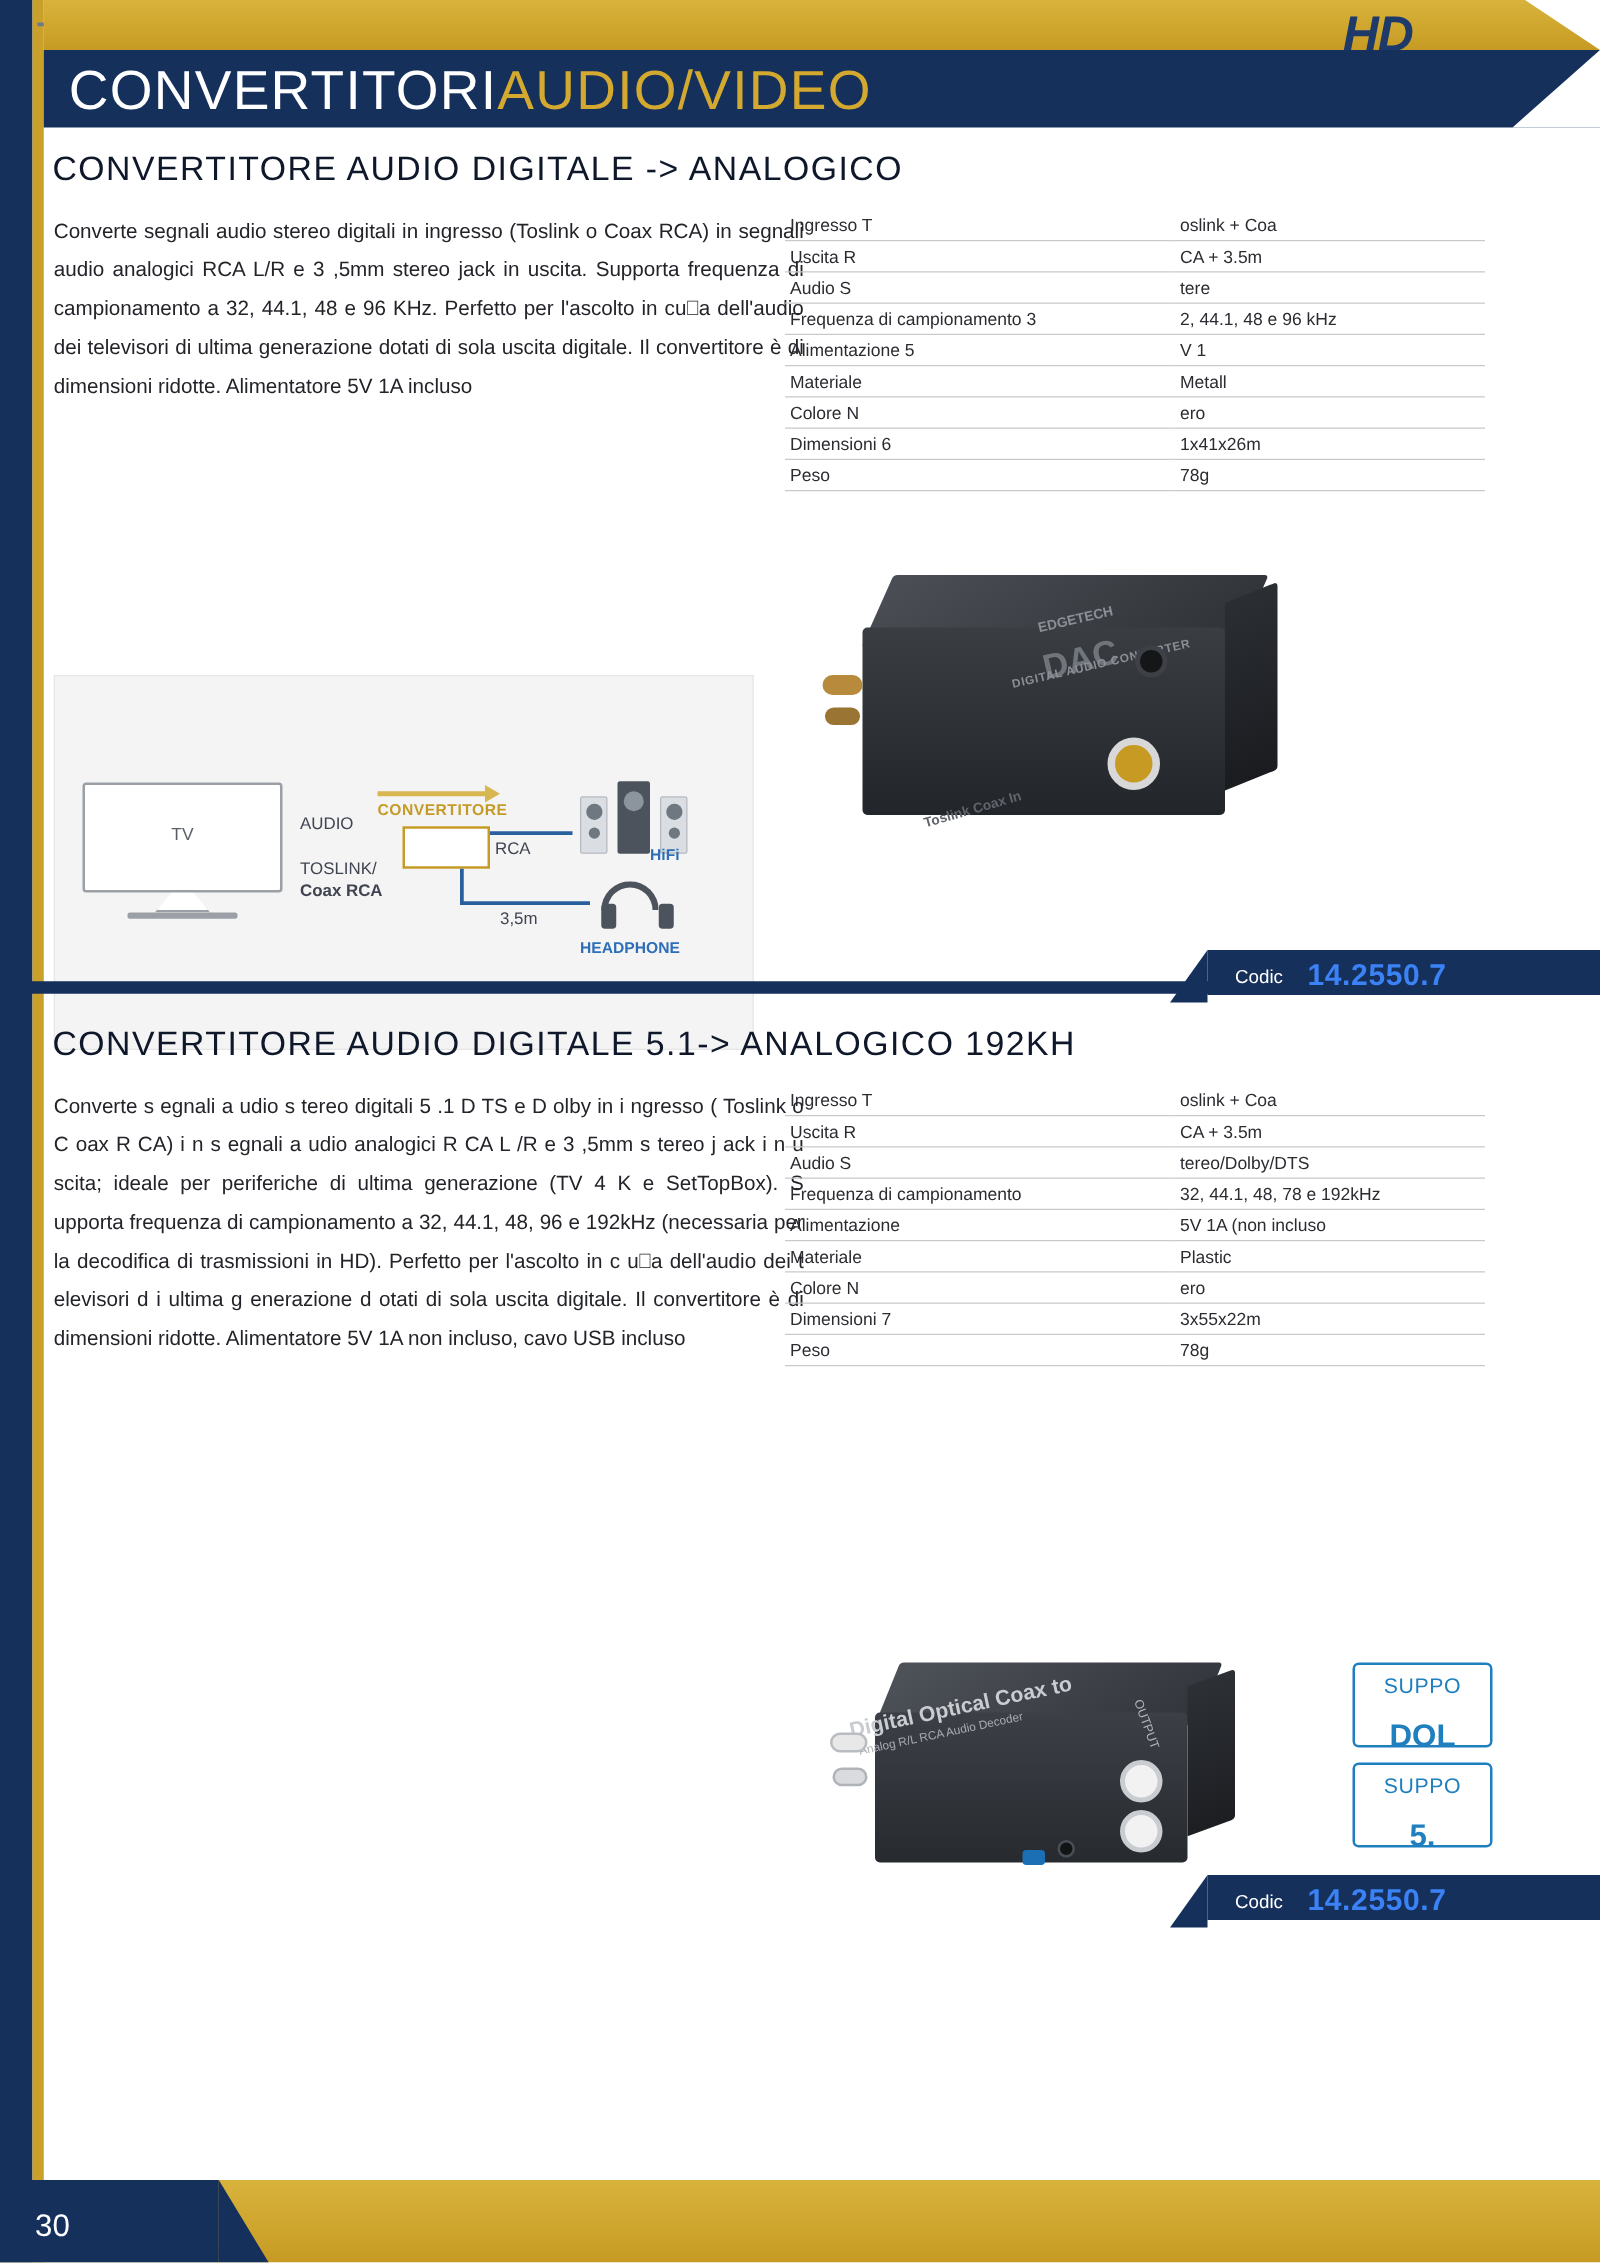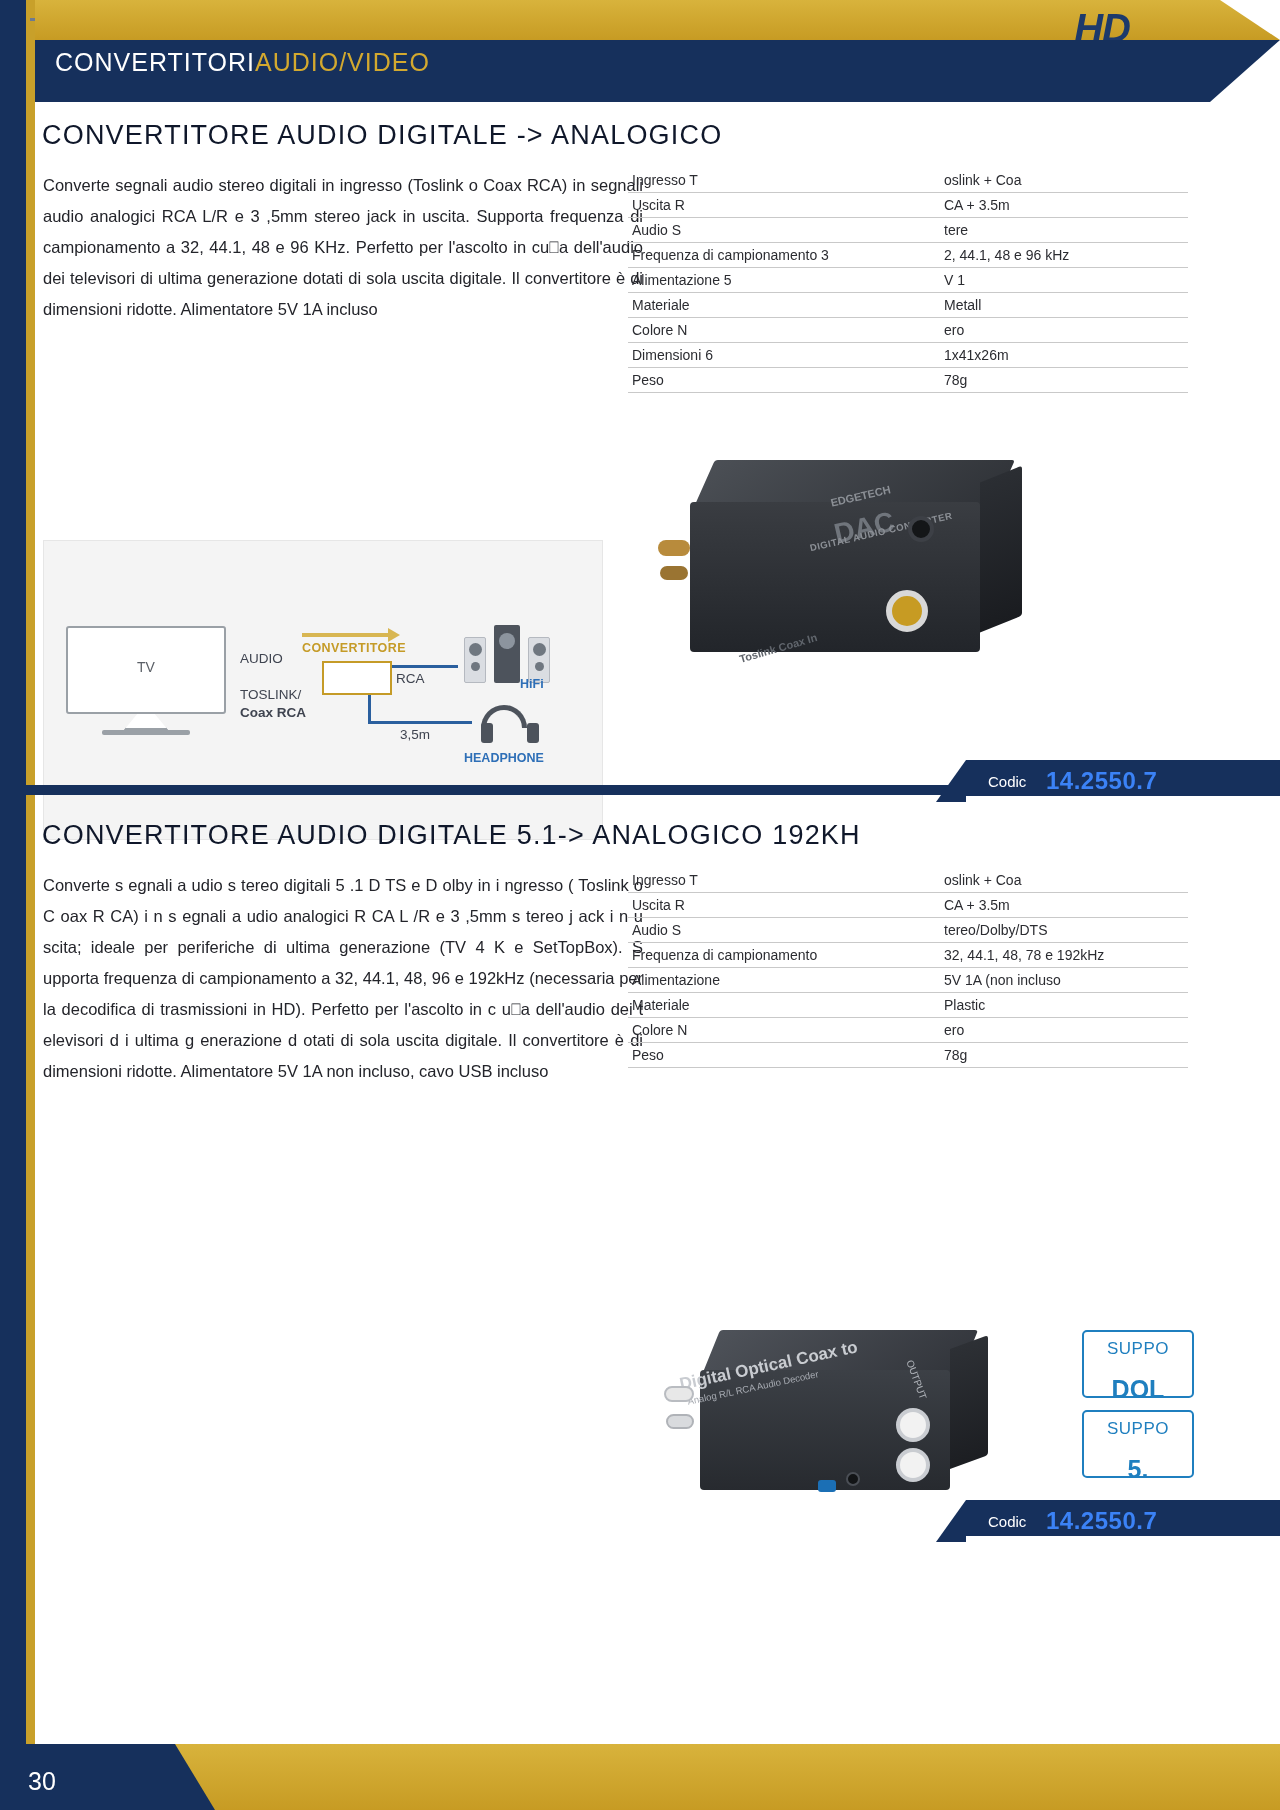--- a/index.html
+++ b/index.html
@@ -38,21 +38,21 @@
     position:absolute; left:35px; top:40px; width:1245px; height:62px;
     background:#16305c;
   }
   .header-bar:after{
     content:""; position:absolute; right:0; top:0;
     width:0; height:0;
     border-bottom:62px solid #ffffff; border-left:70px solid transparent;
   }
   .header-title{
     position:absolute; left:55px; top:48px;
-    font-size:25px; letter-spacing:1px; color:#ffffff; font-weight:400;
+    font-size:44px; letter-spacing:1px; color:#ffffff; font-weight:400;
   }
   .header-title .gold{ color:#d3a92f; }
   
   .section{ position:absolute; left:0; width:1280px; }
   .sec1{ top:120px; }
   .sec2{ top:820px; }
   .prod-title{
     position:absolute; left:42px; top:0;
     font-size:27px; color:#0f172a; letter-spacing:1.2px;
   }
@@ -391,20 +391,24 @@
       <td class="k">Alimentazione</td>
       <td class="v">5V 1A (non incluso</td>
     </tr>
     <tr>
       <td class="k">Materiale</td>
       <td class="v">Plastic</td>
     </tr>
     <tr>
       <td class="k">Colore N</td>
       <td class="v">ero</td>
+    </tr>
+    <tr>
+      <td class="k">Dimensioni 7</td>
+      <td class="v">3x55x22m</td>
     </tr>
     <tr>
       <td class="k">Peso</td>
       <td class="v">78g</td>
     </tr>
   </tbody>
     </table>
 
   <div class="photo" style="left:700px; top:510px; width:360px; height:220px;">
     <div class="dac2-top"></div>

